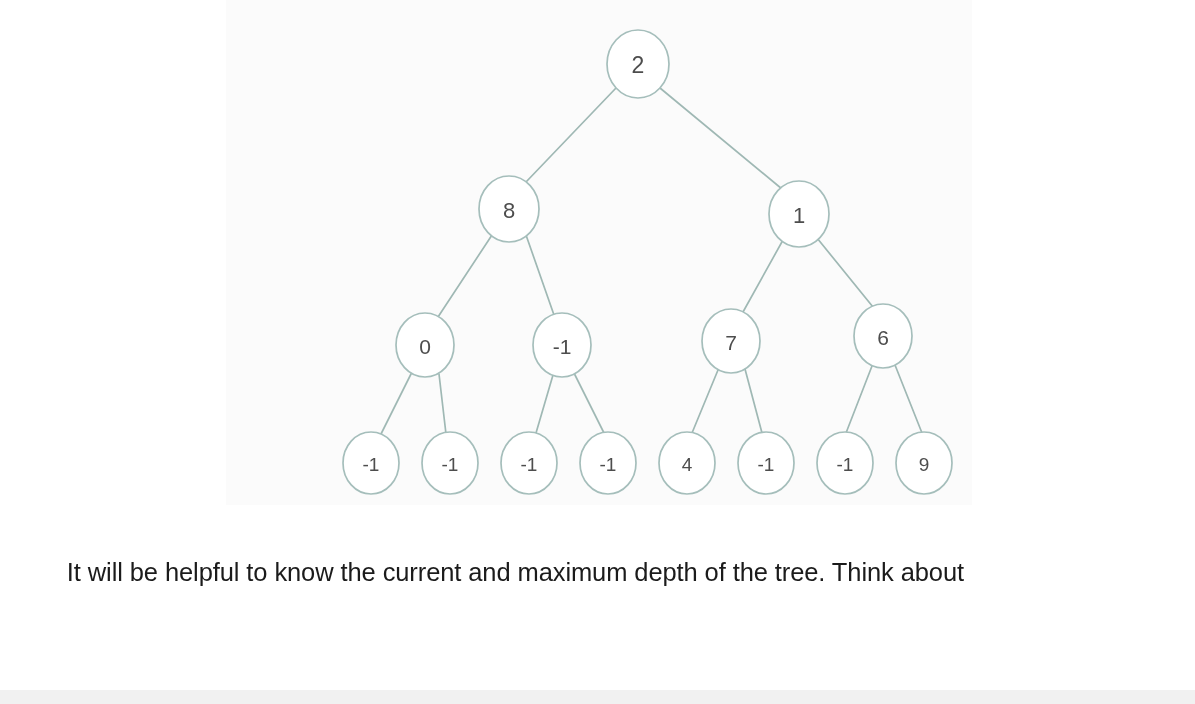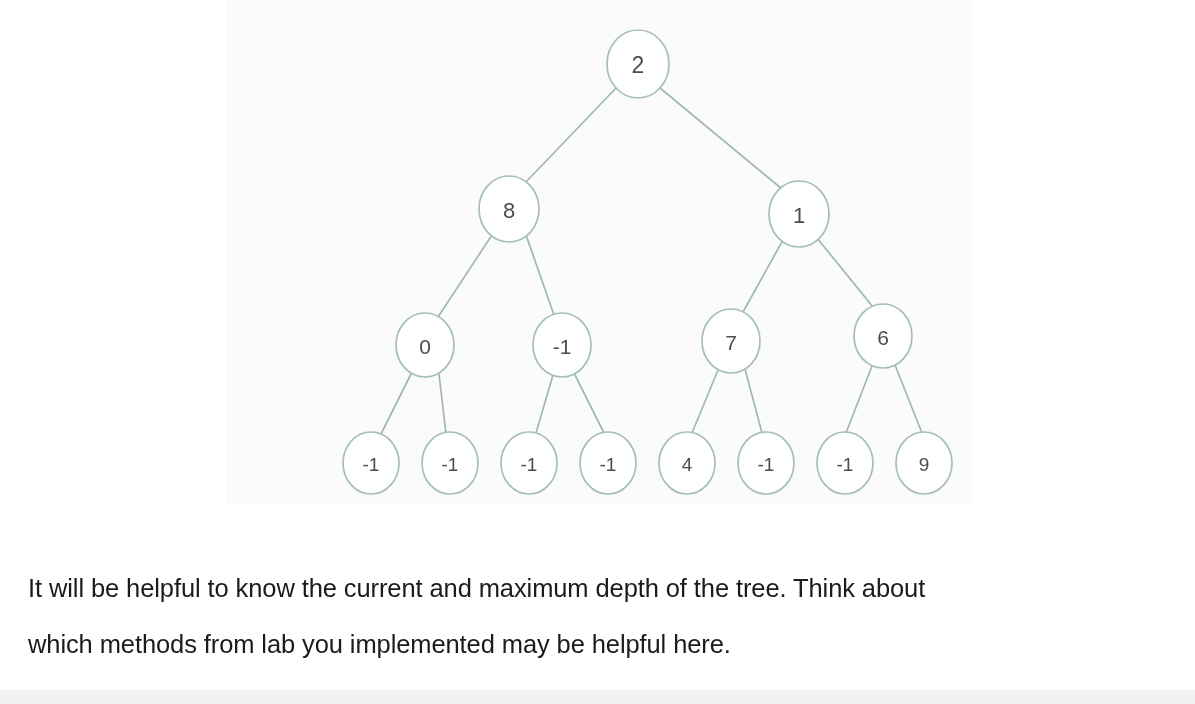--- a/index.html
+++ b/index.html
@@ -52,22 +52,23 @@
   }
   .lvl0 .node-label { font-size: 23px; }
   .lvl1 .node-label { font-size: 22px; }
   .lvl2 .node-label { font-size: 21px; }
   .lvl3 .node-label { font-size: 19px; }
 
   
   #prose {
     position: absolute;
     left: 0px;
-    top: 560px;
+    top: 544px;
     width: 964px;
+    text-align: right;
   }
   .prose-line {
     font-family: "Liberation Sans", sans-serif;
     font-size: 25.5px;
     line-height: 56px;
     color: #1b1b1b;
     margin: 0 0 0 28px;
     white-space: pre;
     letter-spacing: -0.1px;
   }
@@ -161,16 +162,15 @@
         <g class="tree-node lvl3">
           <ellipse class="node-circle" cx="698" cy="463" rx="28" ry="31"></ellipse>
           <text class="node-label" x="698" y="464">9</text>
         </g>
       </g>
   </svg>
 </div>
 
 <div id="prose">
   <p class="prose-line">It will be helpful to know the current and maximum depth of the tree. Think about</p>
-  <p class="prose-line">which methods from lab you implemented may be helpful here.</p>
 </div>
 
 <div id="bottom-strip"></div>
 
 </body></html>

